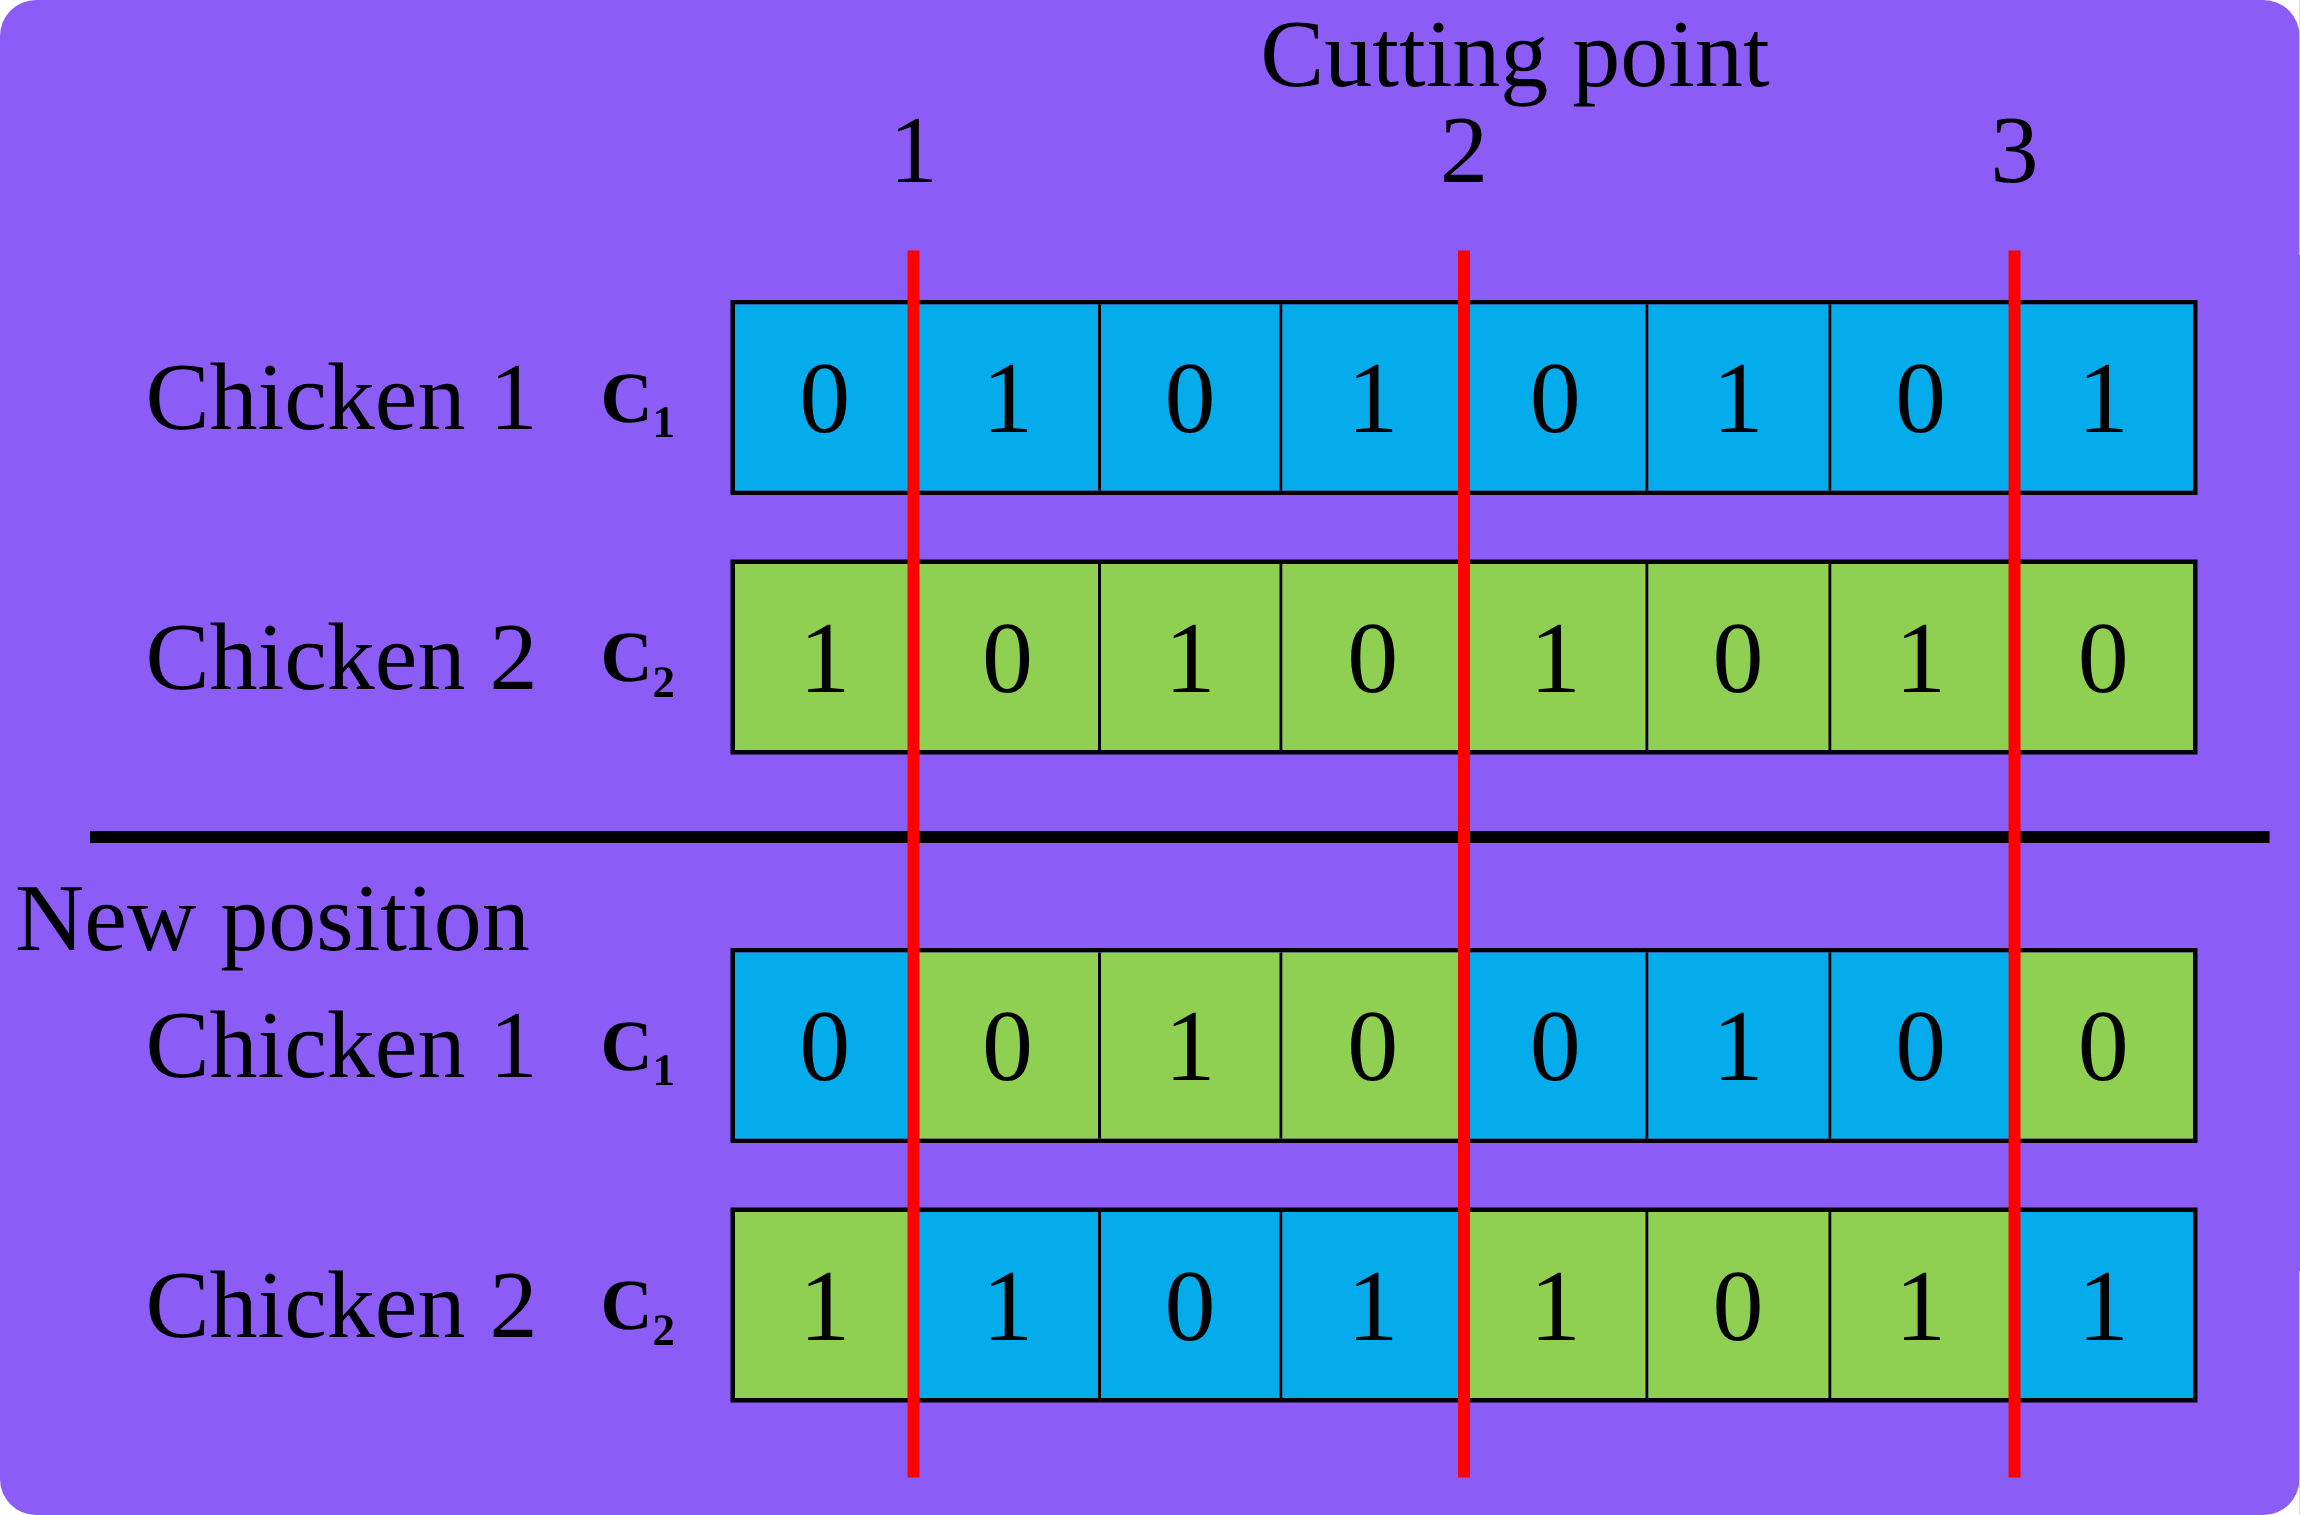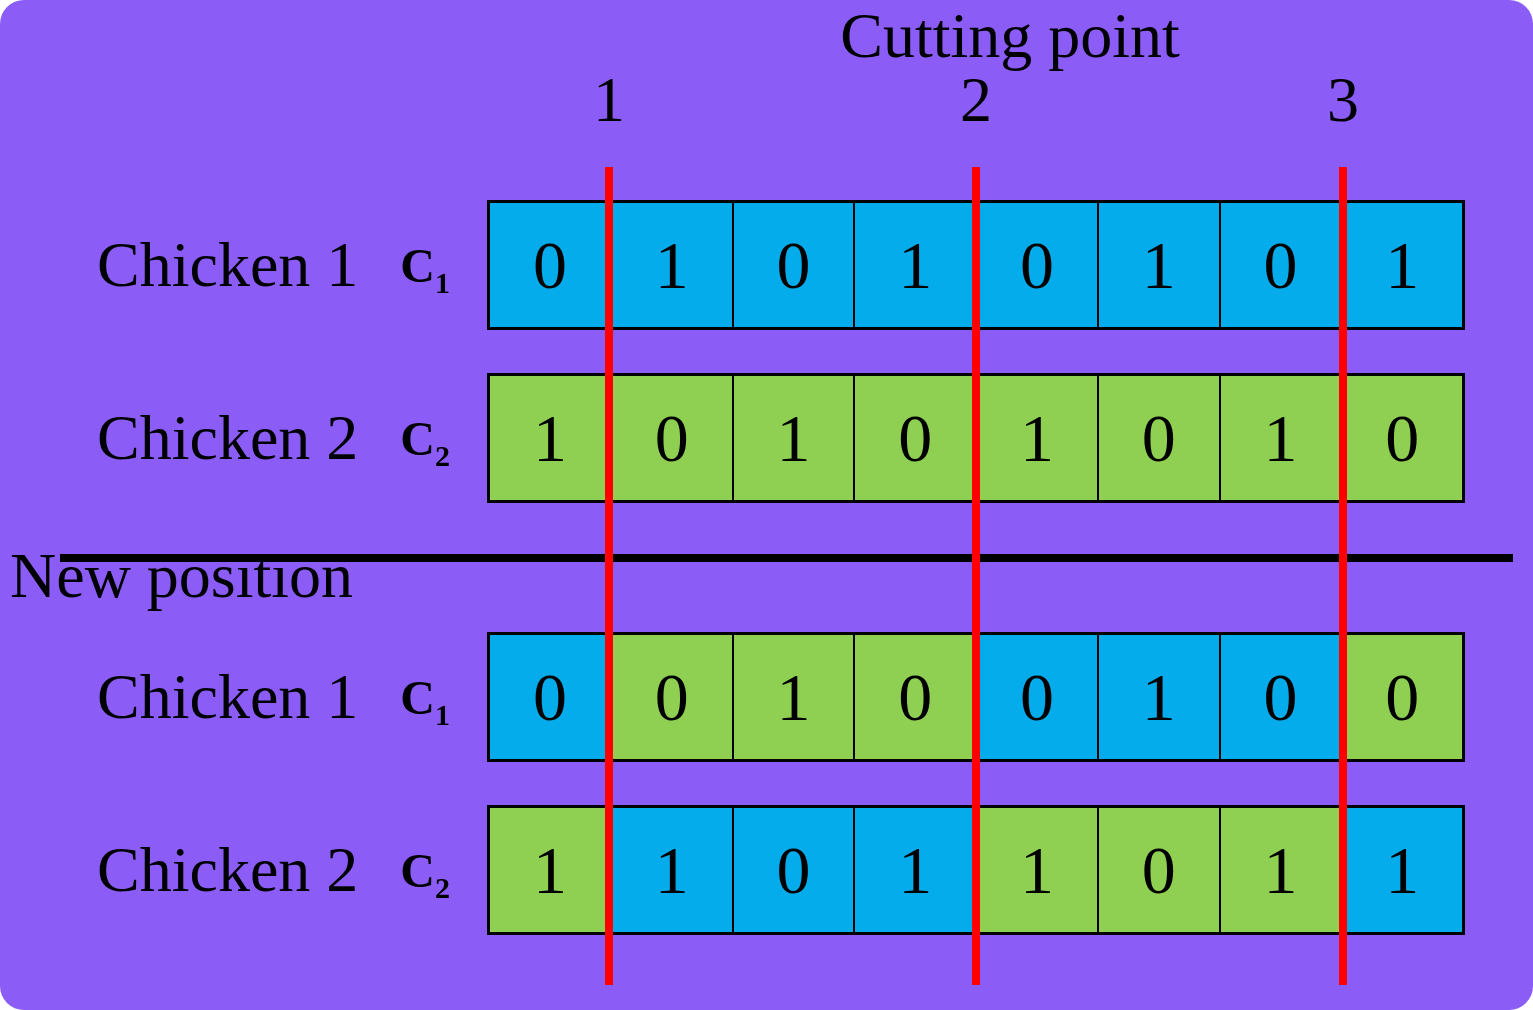--- a/index.html
+++ b/index.html
@@ -99,21 +99,21 @@
     left: 60px;
     top: 554px;
     width: 1453px;
     height: 8px;
     background: #000;
     z-index: 2;
   }
   .section-label {
     position: absolute;
     left: 10px;
-    top: 544px;
+    top: 580px;
     font-size: 64px;
     line-height: 1.0;
     white-space: nowrap;
     z-index: 1;
     text-align: center;
   }
 </style>
 </head>
 <body>
 

